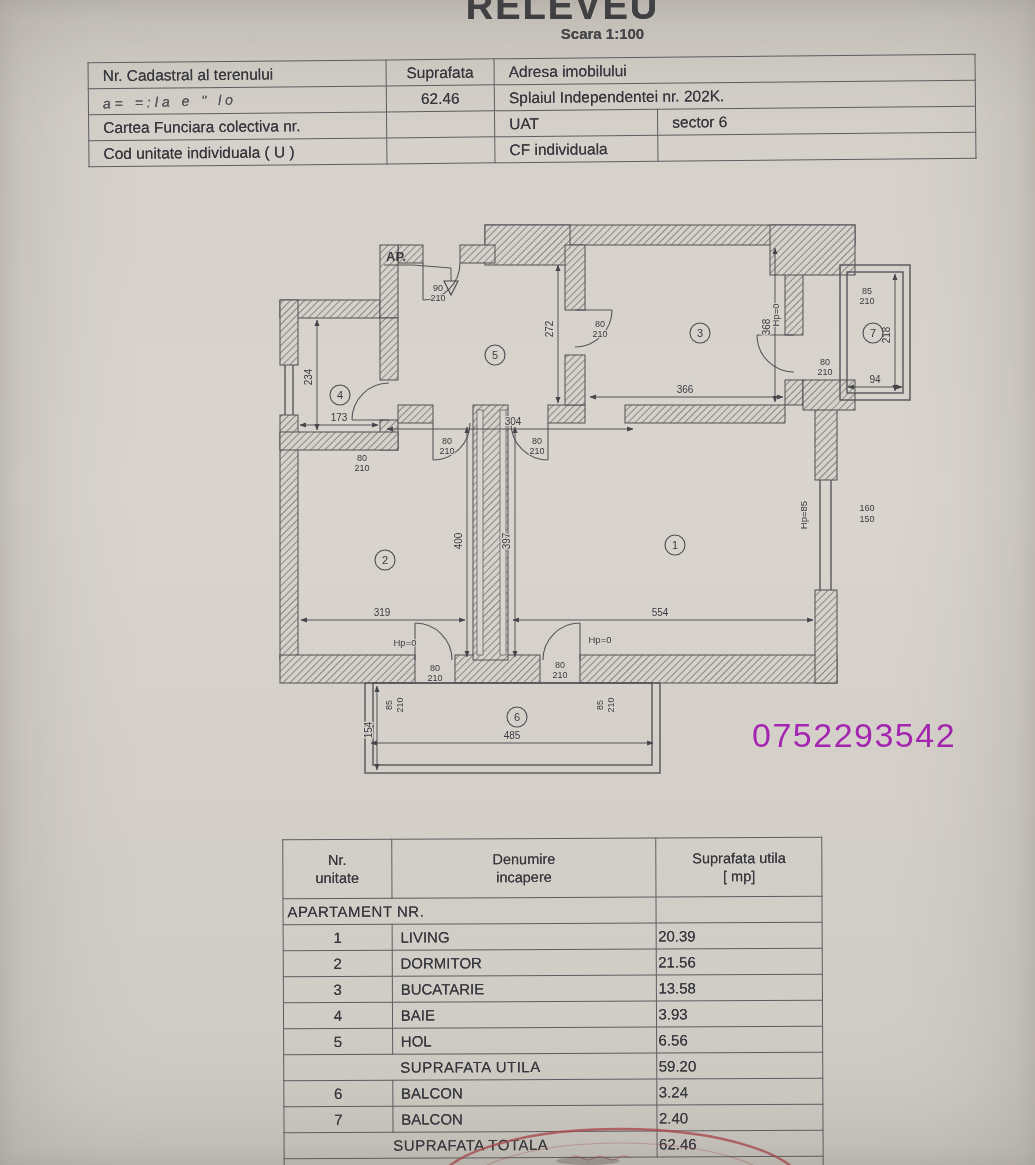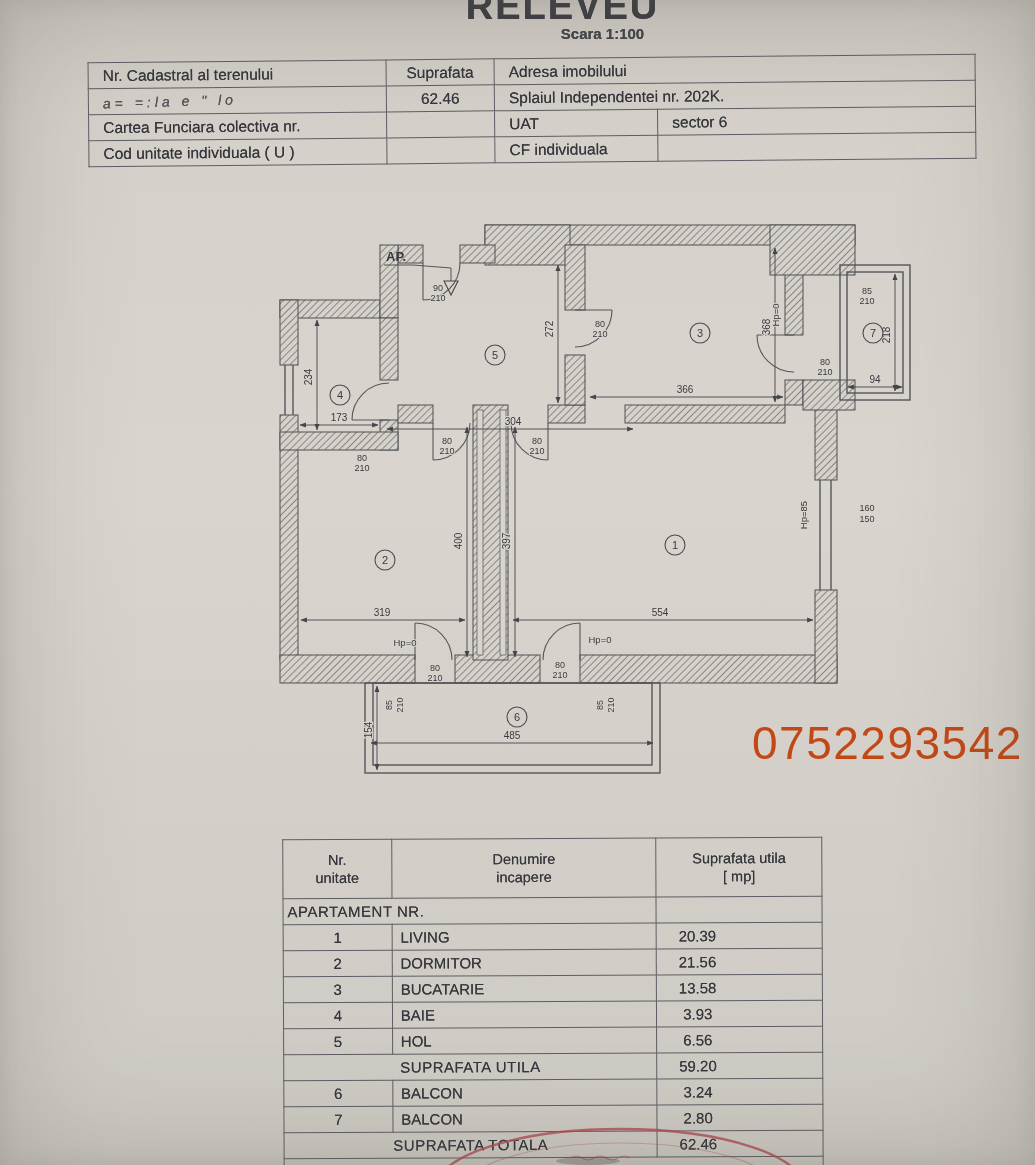--- a/index.html
+++ b/index.html
@@ -19,29 +19,29 @@
   table{border-collapse:collapse;color:#36373d;}
   td,th{border:1.5px solid #5d5e63;font-weight:normal;
     text-shadow:0 0 .5px rgba(50,50,56,.85);}
   .top-table{position:absolute;left:88px;top:58px;width:888px;
     transform:rotate(-.55deg);font-size:15.5px;}
   .top-table td{height:25px;padding:0 6px 0 14px;}
   .top-table td.c{text-align:center;padding:0;}
   .handwrite{font-style:italic;letter-spacing:4px;color:#45474e;font-size:14px;
     display:inline-block;transform:rotate(-1.2deg);opacity:.9;}
   .plan-wrap{position:absolute;left:255px;top:215px;width:700px;height:580px;}
-  .phone{position:absolute;left:752px;top:716px;font-size:46px;color:#c2410c;
+  .phone{position:absolute;left:752px;top:716px;font-size:34px;color:#a21caf;
     letter-spacing:1.5px;opacity:.95;}
   .room-table{position:absolute;left:283px;top:838px;width:540px;
     transform:rotate(-.25deg);font-size:15px;}
   .room-table th{white-space:pre-line;font-size:14.5px;height:56px;text-align:center;line-height:1.25;}
   .room-table td{height:23px;}
   .room-table td.nr{text-align:center;}
   .room-table td.nm{padding-left:8px;}
-  .room-table td.ar{text-align:center;padding-right:85px;}
+  .room-table td.ar{padding-right:85px;}
   .room-table td.sec{padding-left:4px;letter-spacing:.5px;}
   .room-table td.sub{text-align:center;letter-spacing:.5px;}
   .room-table td.empty{height:28px;}
   .stamp{position:absolute;left:420px;top:1119px;z-index:40;pointer-events:none;}
   svg text{font-family:"Liberation Sans",sans-serif;fill:#393a40;}
   .wall{fill:url(#hatch);stroke:#4f5055;stroke-width:1;}
   .thin{fill:none;stroke:#55565b;stroke-width:1.4;}
   .dim{stroke:#45464b;stroke-width:.9;}
   .door{fill:none;stroke:#55565b;stroke-width:1.1;}
   .dt{font-size:10px;text-anchor:middle;paint-order:stroke;stroke:#d8d4cd;stroke-width:2.5px;}
@@ -300,21 +300,21 @@
       <td class="ar">59.20</td>
     </tr>
     <tr>
       <td class="nr">6</td>
       <td class="nm">BALCON</td>
       <td class="ar">3.24</td>
     </tr>
     <tr>
       <td class="nr">7</td>
       <td class="nm">BALCON</td>
-      <td class="ar">2.80</td>
+      <td class="ar">2.40</td>
     </tr>
     <tr>
       <td colspan="2" class="sub">SUPRAFATA TOTALA</td>
       <td class="ar">62.46</td>
     </tr>
     <tr>
       <td colspan="3" class="empty"></td>
     </tr>
   </tbody>
     </table>

